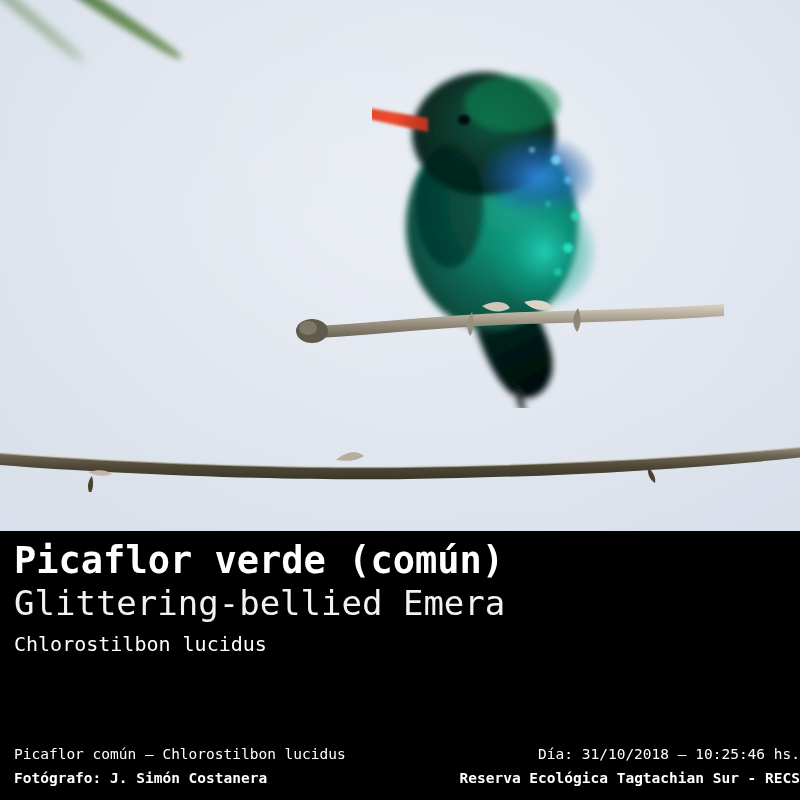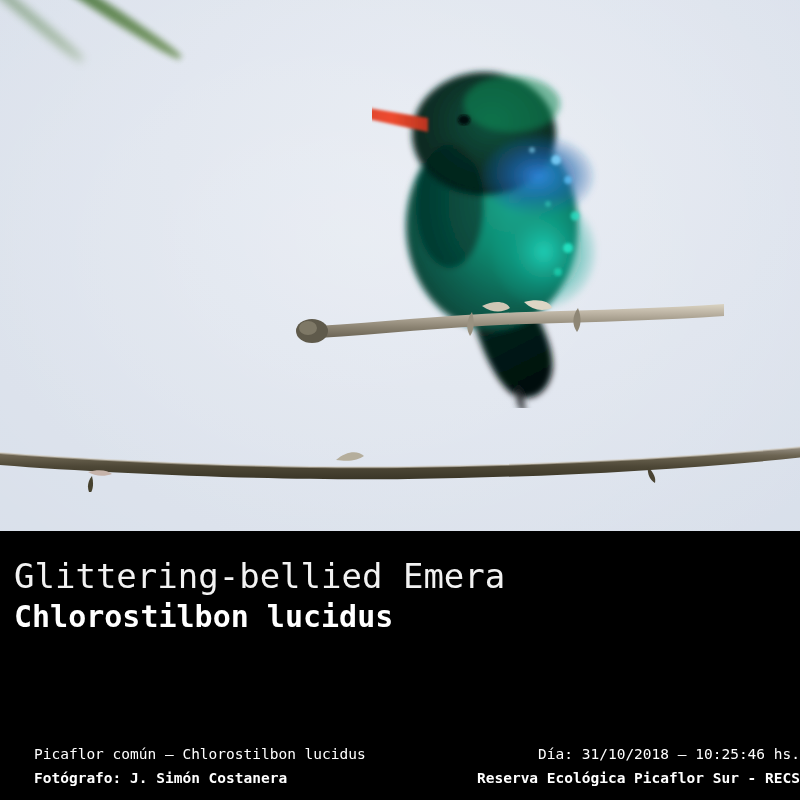--- a/index.html
+++ b/index.html
@@ -31,30 +31,30 @@
 
   
   #bird{position:absolute;left:372px;top:56px;width:236px;height:352px;}
 
   
   #caption{position:absolute;left:0;top:531px;width:800px;height:269px;background:#000;}
   #titles{position:absolute;left:14px;top:8px;width:640px;}
   .t1{color:#fff;font-weight:bold;font-size:37px;line-height:43px;letter-spacing:0px;
       white-space:nowrap;overflow:hidden;}
   .t2{color:#f2f2f2;font-weight:normal;font-size:34px;line-height:42px;
-      white-space:nowrap;overflow:hidden;margin-top:16px;}
-  .t3{color:#fff;font-weight:bold;font-size:30px;line-height:40px;
+      white-space:nowrap;overflow:hidden;}
+  .t3{color:#fff;font-weight:normal;font-size:20px;line-height:40px;
       white-space:nowrap;overflow:hidden;}
 
   
   #footer{position:absolute;left:0;top:742px;width:800px;height:58px;}
   .fcol{position:absolute;top:0;}
   .fleft{left:14px;text-align:left;}
   .fright{right:0;text-align:right;}
-  .fline{color:#fff;font-size:14.5px;line-height:24px;white-space:nowrap;margin-left:20px;}
+  .fline{color:#fff;font-size:14.5px;line-height:24px;white-space:nowrap;}
   .fline.b{font-weight:bold;}
 </style>
 </head>
 <body>
 
 <div id="card">
 
   <div id="photo">
     <div class="veil"></div>
 
@@ -177,30 +177,31 @@
       <path d="M176,12 c3,10 2,18 -2,24 c-4,-7 -4,-16 2,-24 z" fill="#9a9281"></path>
       <path d="M282,8 c4,10 3,18 -1,24 c-5,-7 -5,-16 1,-24 z" fill="#8e8675"></path>
       <ellipse cx="16" cy="31" rx="16" ry="12" fill="#5f5a4b"></ellipse>
       <ellipse cx="12" cy="28" rx="9" ry="7" fill="#7e7866"></ellipse>
     </svg>
   </div>
 
   <div id="caption">
 
     <div id="titles">
+      <div class="t1">Picaflor verde (común)</div>
       <div class="t2">Glittering-bellied Emera</div>
       <div class="t3">Chlorostilbon lucidus</div>
     </div>
 
   </div>
 
   <div id="footer">
     <div class="fcol fleft">
       <div class="fline">Picaflor común — Chlorostilbon lucidus</div>
       <div class="fline b">Fotógrafo: J. Simón Costanera</div>
     </div>
     <div class="fcol fright">
       <div class="fline">Día: 31/10/2018 — 10:25:46 hs.</div>
-      <div class="fline b">Reserva Ecológica Picaflor Sur - RECS</div>
+      <div class="fline b">Reserva Ecológica Tagtachian Sur - RECS</div>
     </div>
   </div>
 
 </div>
 
 </body></html>

